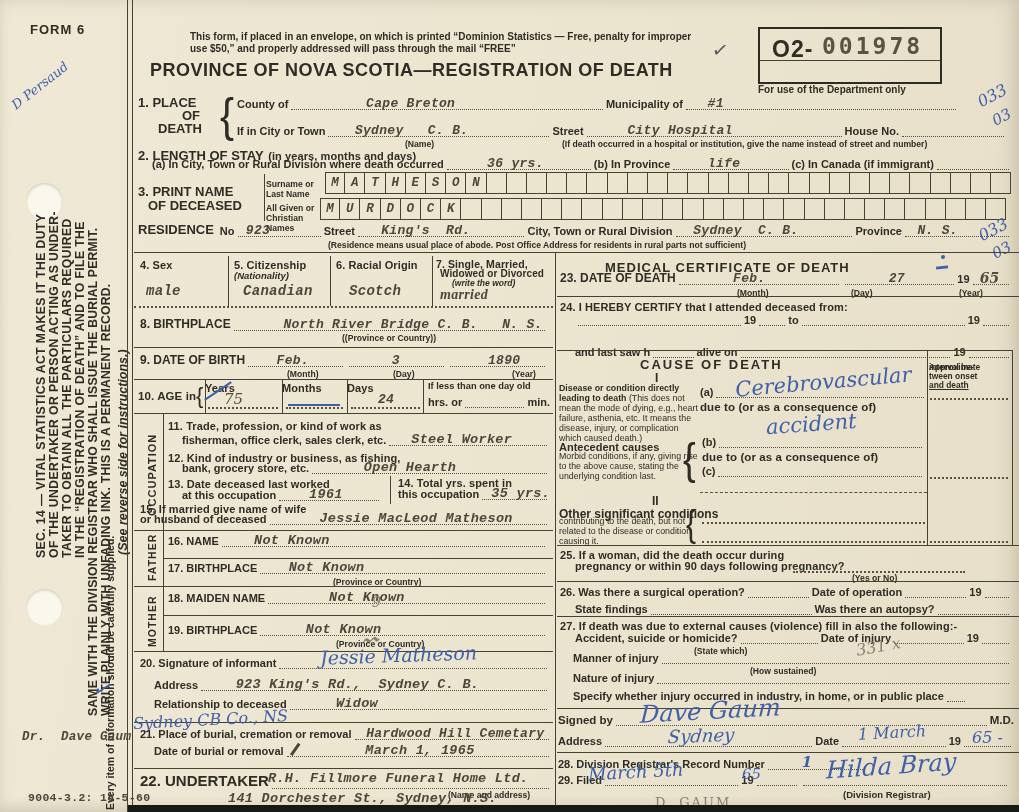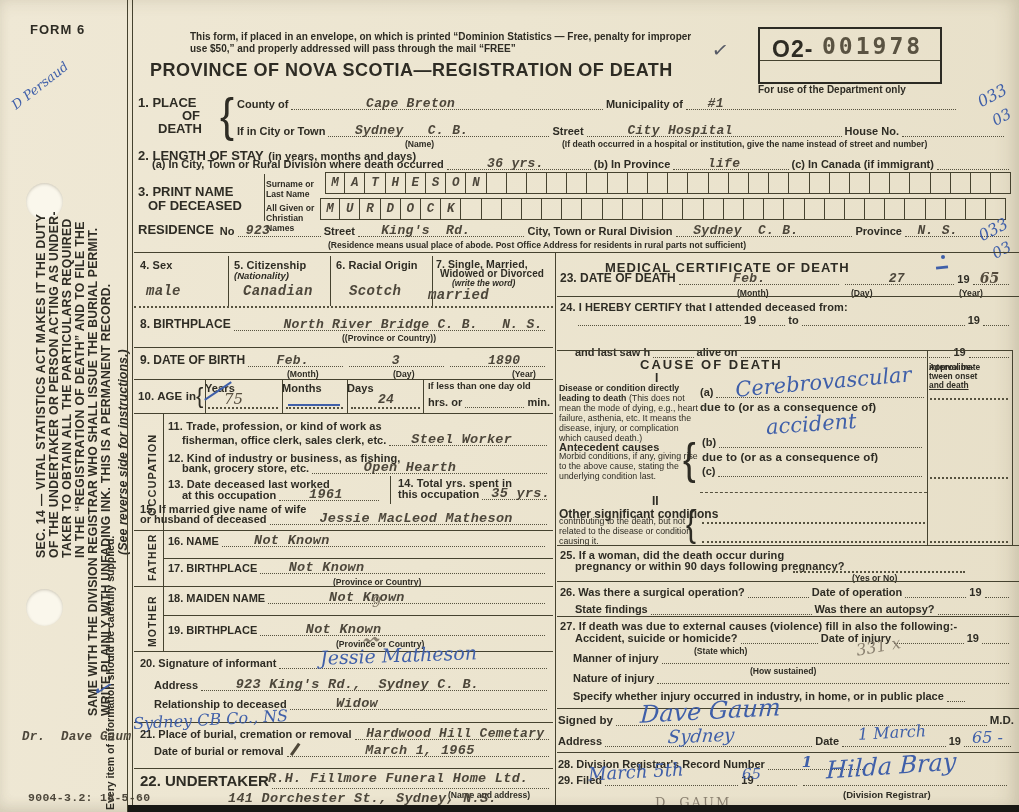--- a/index.html
+++ b/index.html
@@ -240,21 +240,21 @@
   <div class="a l" style="left:140px;top:259px;">4. Sex</div>
   <div class="a l" style="left:234px;top:259px;">5. Citizenship</div>
   <div class="a l9 it ctr" style="left:234px;top:270px;width:90px;font-size:9.5px;">(Nationality)</div>
   <div class="a l" style="left:336px;top:259px;">6. Racial Origin</div>
   <div class="a l" style="left:436px;top:258px;font-size:10.5px;">7. Single, Married,</div>
   <div class="a l" style="left:440px;top:268px;font-size:10px;">Widowed or Divorced</div>
   <div class="a l9 it" style="left:452px;top:278px;font-size:8.5px;">(write the word)</div>
   <div class="a t" style="left:146px;top:283px;font-size:14px;">male</div>
   <div class="a t" style="left:243px;top:283px;font-size:14px;">Canadian</div>
   <div class="a t" style="left:349px;top:283px;font-size:14px;">Scotch</div>
-  <div class="a t" style="left:428px;top:287px;font-size:14px;">married</div>
+  <div class="a t" style="left:440px;top:287px;font-size:14px;font-family:Liberation Serif, serif;">married</div>
 
   <div class="row" style="left:140px;top:317px;width:408px;">
     <span class="lb" style="font-size:12px;">8. BIRTHPLACE</span>
     <span class="f">
       <span class="v t" style="left:16%;">North River Bridge C. B.&nbsp;&nbsp; N. S.</span>
     </span>
   </div>
   <div class="a l9" style="left:342px;top:333px;">((Province or Country))</div>
   <div class="hr" style="left:134px;top:347px;width:419px;"></div>
   <div class="row" style="left:140px;top:353px;width:408px;">

